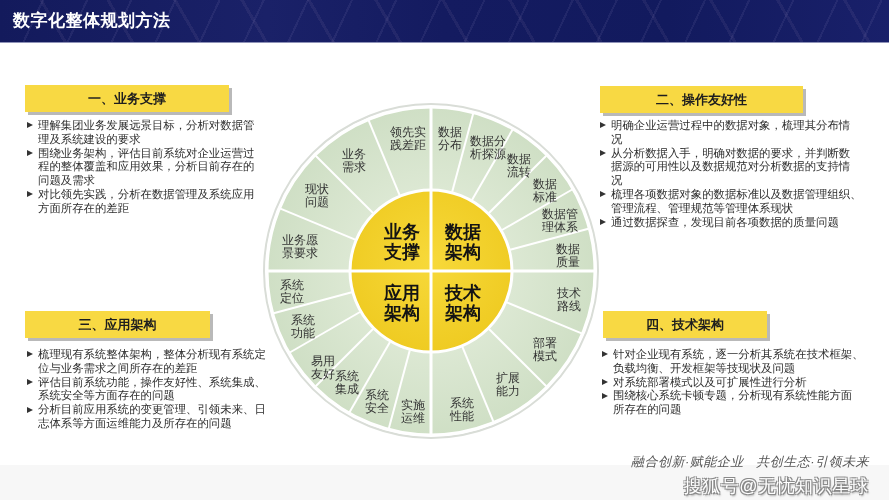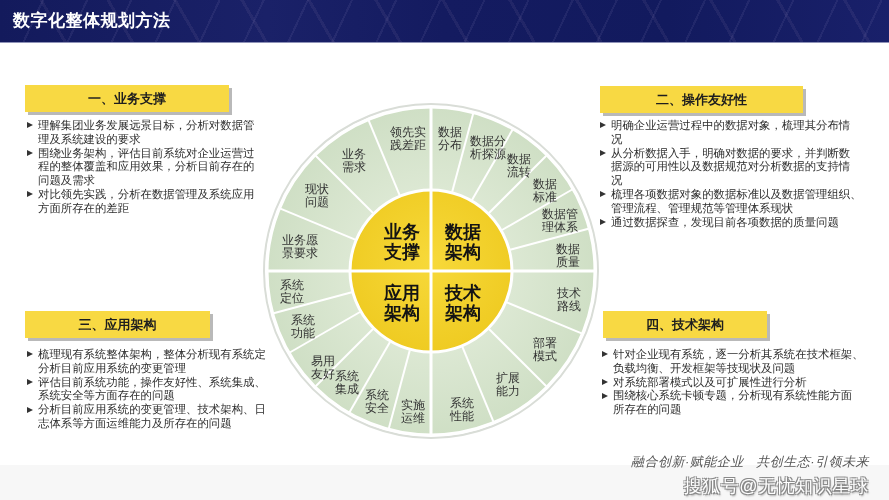--- a/index.html
+++ b/index.html
@@ -56,24 +56,24 @@
 据源的可用性以及数据规范对分析数据的支持情
 况</span></li>
   <li><i class="marker"></i><span>梳理各项数据对象的数据标准以及数据管理组织、
 管理流程、管理规范等管理体系现状</span></li>
   <li><i class="marker"></i><span>通过数据探查，发现目前各项数据的质量问题</span></li>
 </ul>
 
 <div class="label-box" style="left:25px; top:311px; width:185px;text-align:right;">三、应用架构</div>
 <ul class="bullets" style="left:27px; top:348px;">
   <li><i class="marker"></i><span>梳理现有系统整体架构，整体分析现有系统定
-分析目前应用系统的变更管理</span></li>
+位与业务需求之间所存在的差距</span></li>
   <li><i class="marker"></i><span>评估目前系统功能，操作友好性、系统集成、
 系统安全等方面存在的问题</span></li>
-  <li><i class="marker"></i><span>分析目前应用系统的变更管理、技术架构、日
+  <li><i class="marker"></i><span>分析目前应用系统的变更管理、引领未来、日
 志体系等方面运维能力及所存在的问题</span></li>
 </ul>
 
 <div class="label-box" style="left:603px; top:311px; width:164px;">四、技术架构</div>
 <ul class="bullets" style="left:602px; top:348px;">
   <li><i class="marker"></i><span>针对企业现有系统，逐一分析其系统在技术框架、
 负载均衡、开发框架等技现状及问题</span></li>
   <li><i class="marker"></i><span>对系统部署模式以及可扩展性进行分析</span></li>
   <li><i class="marker"></i><span>围绕核心系统卡顿专题，分析现有系统性能方面
 所存在的问题</span></li>

